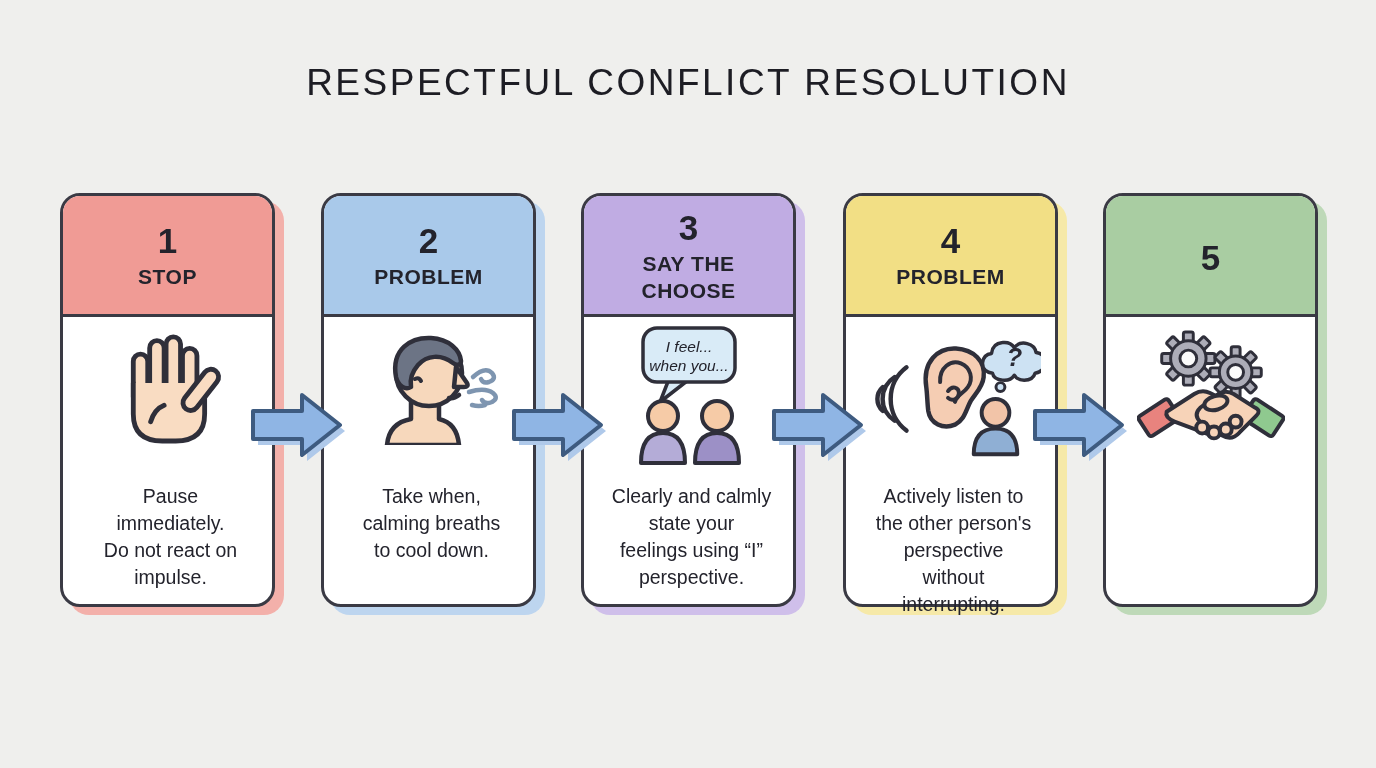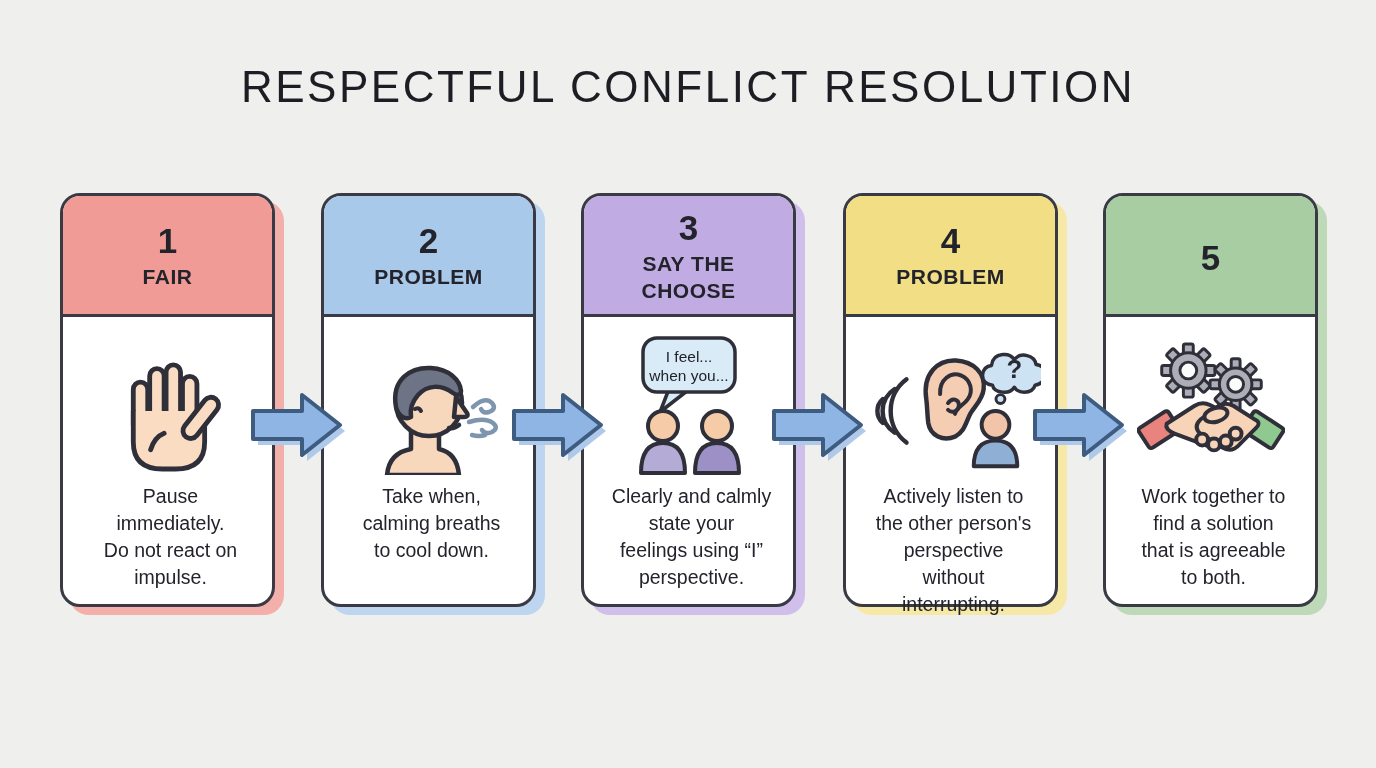--- a/index.html
+++ b/index.html
@@ -5,21 +5,21 @@
   html,body{margin:0;padding:0;}
   body{
     width:1376px;height:768px;position:relative;overflow:hidden;
     background:#EFEFED;
     font-family:"Liberation Sans","DejaVu Sans",sans-serif;
     color:#23232C;
   }
   .page-title{
     position:absolute;top:62px;left:0;width:100%;
     margin:0;text-align:center;
-    font-size:44px;font-weight:500;letter-spacing:2.5px;
+    font-size:37px;font-weight:500;letter-spacing:2.5px;
     color:#1D1D24;
   }
   .card{
     position:absolute;top:193px;width:215px;height:414px;
     box-sizing:border-box;
     background:#FFFFFF;
     border:3px solid #3A3A44;
     border-radius:20px;
     box-shadow:9px 8px 0 var(--shd,#ccc);
   }
@@ -37,21 +37,21 @@
   }
   .step-label{
     font-size:21px;font-weight:600;letter-spacing:0.5px;line-height:1.25;
     text-align:center;white-space:pre-line;color:#23232C;
   }
   .card-body{
     display:flex;flex-direction:column;align-items:center;
     padding-top:8px;
   }
   .icon-box{
-    height:150px;display:flex;align-items:flex-end;justify-content:center;
+    height:150px;display:flex;align-items:flex-start;justify-content:center;font-style:italic;
   }
   .step-desc{
     margin:8px 0 0 6px;
     font-size:19.5px;line-height:1.38;text-align:center;
     white-space:pre-line;color:#23232C;
   }
   .flow-arrow{
     position:absolute;top:389px;z-index:5;overflow:visible;
   }
   .arrow-shadow{fill:var(--arrow-shadow,#AFC9EA);}
@@ -60,21 +60,21 @@
   .thought-text{font-size:26px;font-weight:bold;font-family:"Liberation Sans","DejaVu Sans",sans-serif;fill:#2A2A35;}
 </style>
 </head>
 <body style="background: rgb(239, 239, 237); --arrow-fill: #8FB5E4; --arrow-outline: #3E5B80; --arrow-shadow: #AFC9EA;">
 
 <h1 class="page-title">RESPECTFUL CONFLICT RESOLUTION</h1>
 
 <section class="card" style="left: 60px; --hdr: #F09B95; --shd: #F3B0AA;">
   <div class="card-header">
     <div class="step-number">1</div>
-    <div class="step-label">FAIR</div>
+    <div class="step-label">STOP</div>
   </div>
   <div class="card-body">
     <div class="icon-box">
       <svg width="108" height="122" viewBox="0 0 112 126">
         <g stroke="#2F2F3A" stroke-width="5" stroke-linecap="round" stroke-linejoin="round">
           <rect x="20" y="30" width="15" height="52" rx="7.5" fill="#F9DCC2"></rect>
           <rect x="37" y="16" width="15" height="66" rx="7.5" fill="#F9DCC2"></rect>
           <rect x="54" y="12" width="15" height="70" rx="7.5" fill="#F9DCC2"></rect>
           <rect x="71" y="24" width="15" height="58" rx="7.5" fill="#F9DCC2"></rect>
           <path d="M20,60 h74 v32 q0,28 -30,28 h-14 q-30,0 -30,-28 z" fill="#F9DCC2" stroke="none"></path>
@@ -228,24 +228,20 @@
           <path d="M30,88 L58,70 Q66,65 74,69 L98,81 L90,105 Q82,115 70,110 L38,98 Q28,94 30,88 Z" fill="#F7D3B8"></path>
           <path d="M120,84 L98,70 Q89,65 81,71 L64,84 Q57,91 64,98 L86,112 Q96,118 104,109 L121,92 Q126,87 120,84 Z" fill="#F7D3B8"></path>
           <ellipse cx="80" cy="79" rx="12" ry="7" fill="#F7D3B8" transform="rotate(-16 80 79)"></ellipse>
           <circle cx="66" cy="104" r="6" fill="#F7D3B8"></circle>
           <circle cx="78" cy="109" r="6" fill="#F7D3B8"></circle>
           <circle cx="90" cy="106" r="6" fill="#F7D3B8"></circle>
           <circle cx="100" cy="98" r="6" fill="#F7D3B8"></circle>
         </g>
       </svg>
     </div>
-    <p class="step-desc">Work together to
-find a solution
-that is agreeable
-to both.</p>
   </div>
 </section>
 
 <svg class="flow-arrow" style="left:250px" width="97" height="74" viewBox="0 0 97 74">
   <polygon class="arrow-shadow" points="8,28 57,28 57,12 95,42 57,72 57,56 8,56"></polygon>
   <polygon class="arrow-main" points="3,22 52,22 52,6 90,36 52,66 52,50 3,50"></polygon>
 </svg>
 <svg class="flow-arrow" style="left:511px" width="97" height="74" viewBox="0 0 97 74">
   <polygon class="arrow-shadow" points="8,28 57,28 57,12 95,42 57,72 57,56 8,56"></polygon>
   <polygon class="arrow-main" points="3,22 52,22 52,6 90,36 52,66 52,50 3,50"></polygon>

